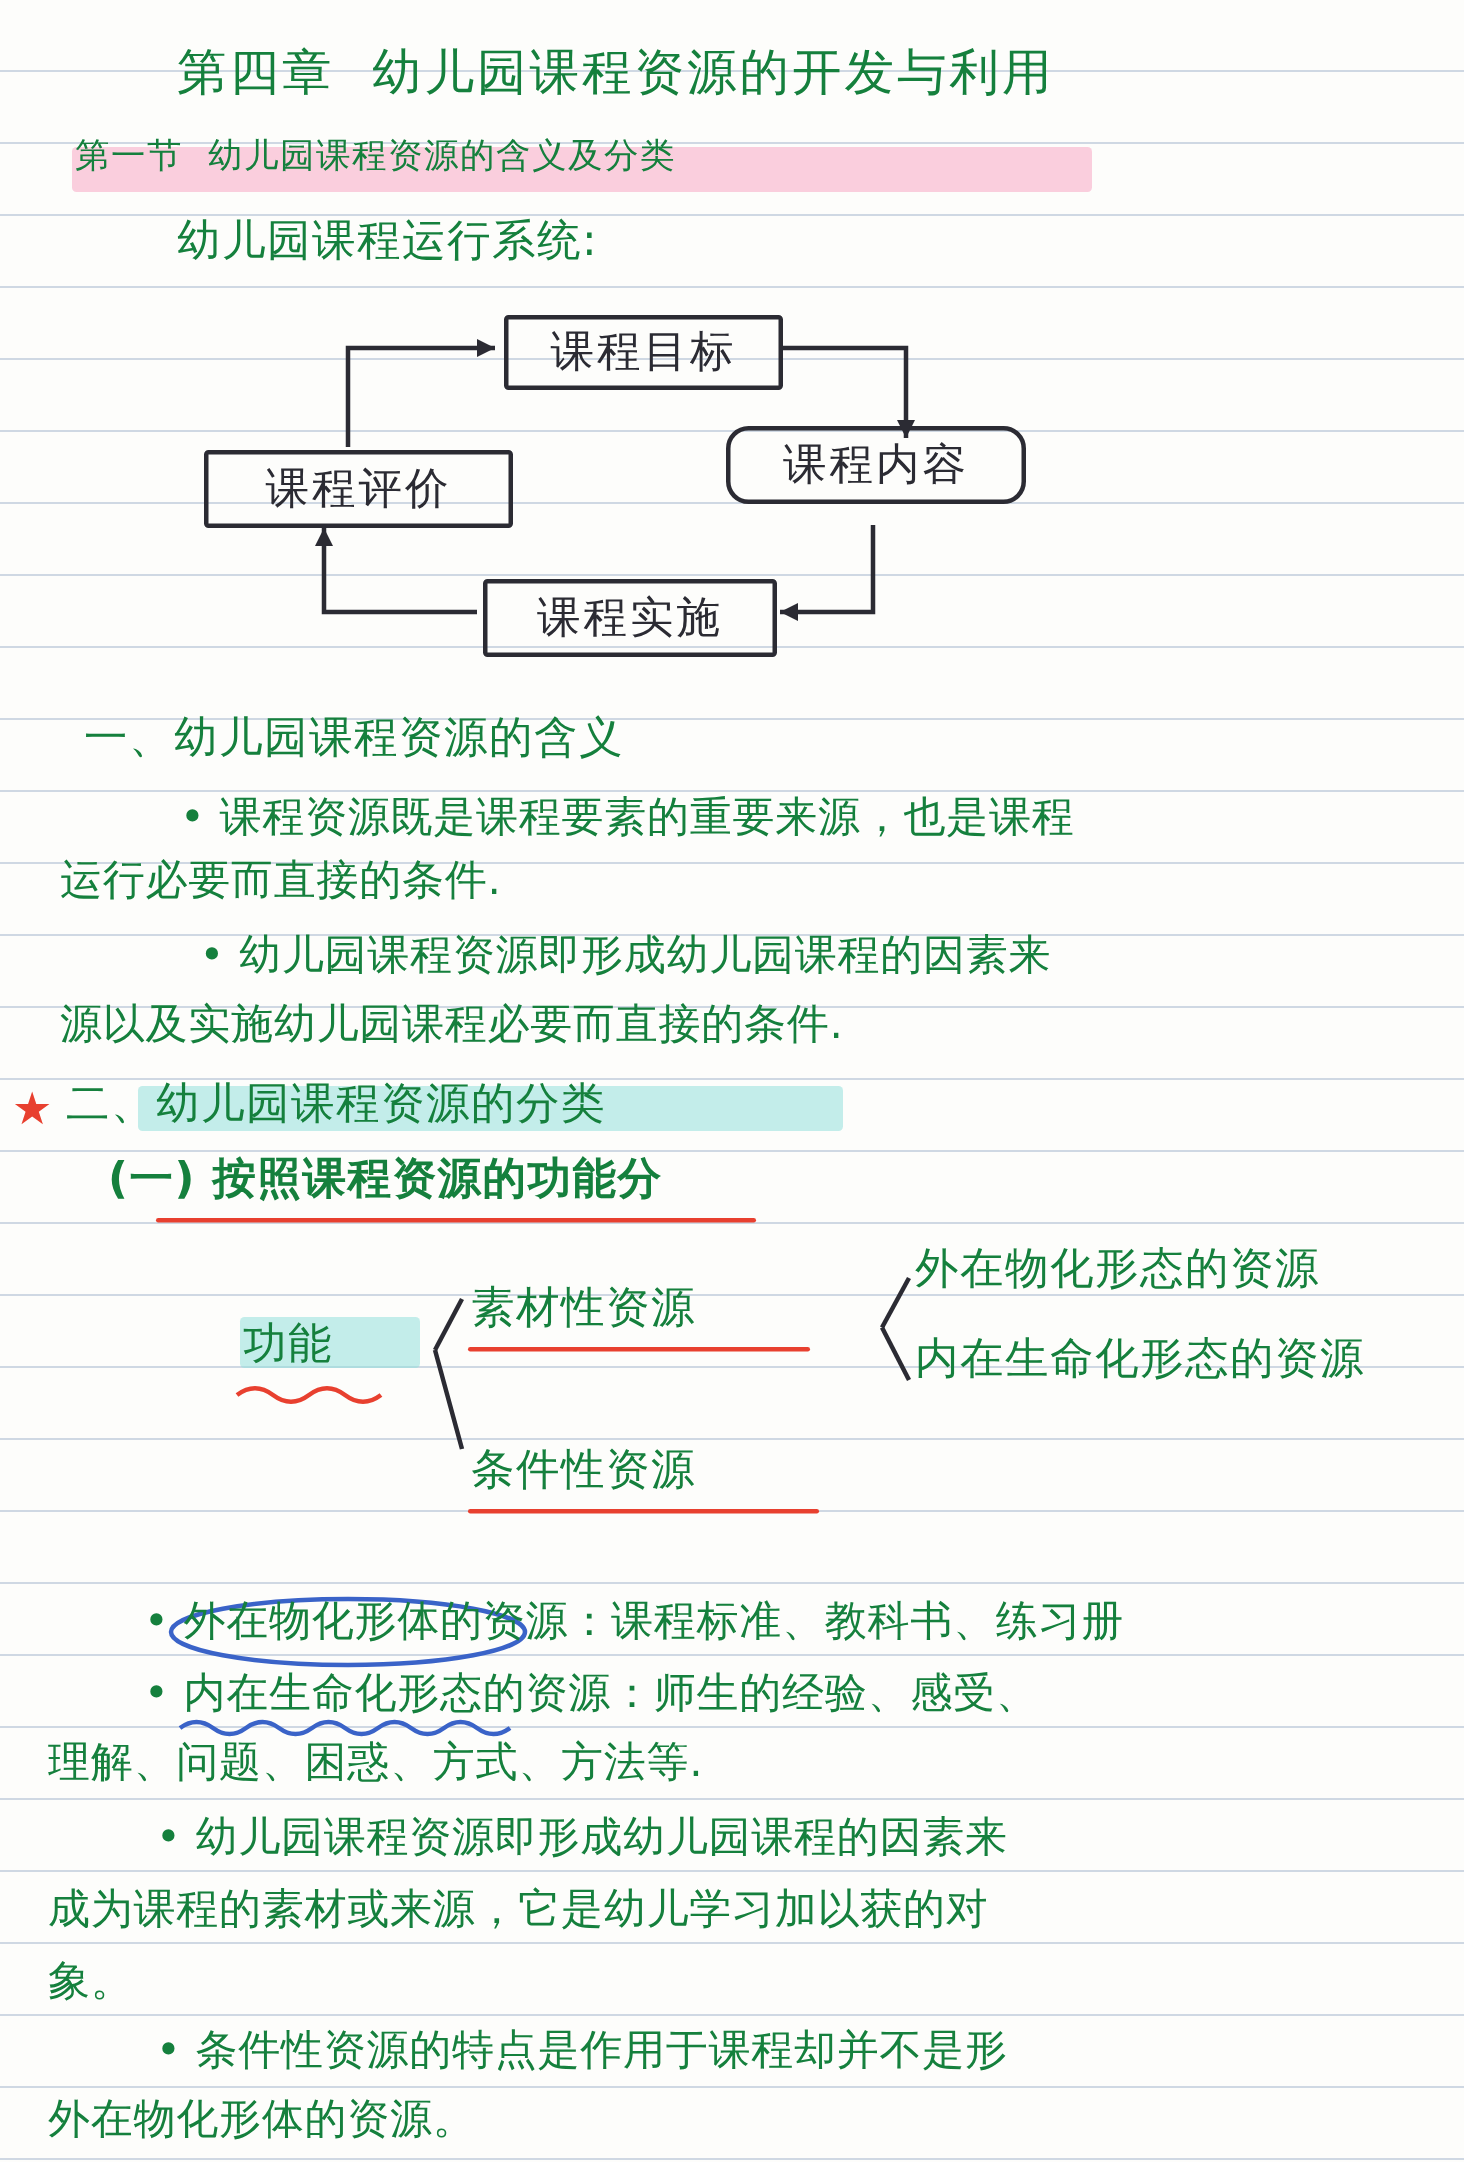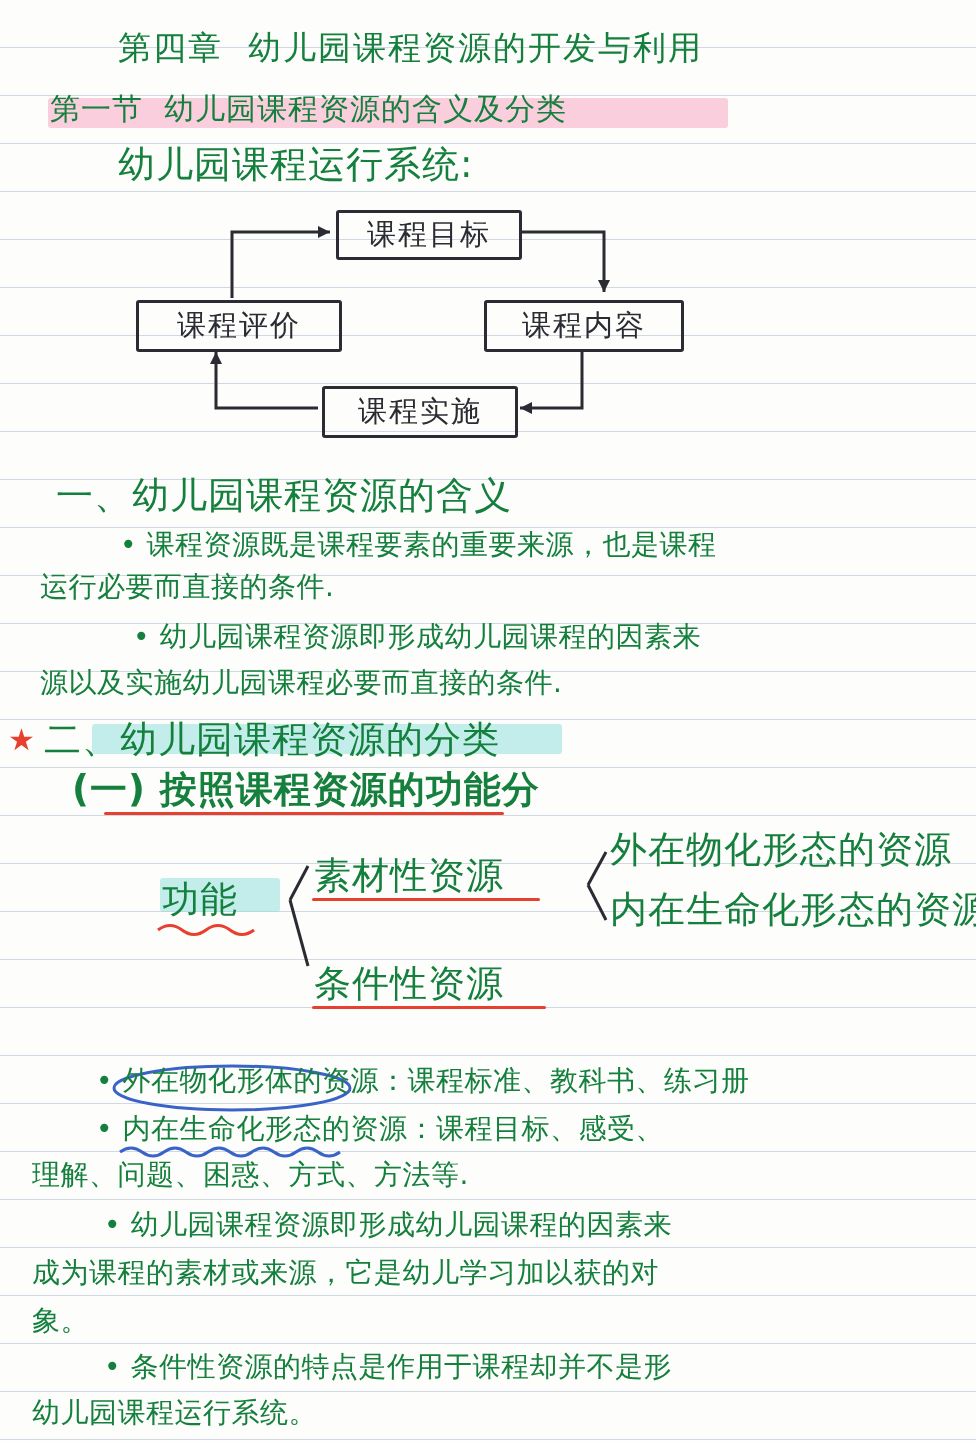--- a/index.html
+++ b/index.html
@@ -23,22 +23,22 @@
       );
   }
   .ink{
     position:absolute;
     color:#15803d;
     font-family:"DejaVu Sans", sans-serif;
     white-space:pre;
     line-height:1.1;
   }
   .title{font-size:33px;letter-spacing:2px;}
-  .h1{font-size:30px;letter-spacing:1px;}
-  .h2{font-size:37px;letter-spacing:1px;}
+  .h1{font-size:23px;letter-spacing:1px;}
+  .h2{font-size:29px;letter-spacing:1px;}
   .body{font-size:28px;letter-spacing:0.5px;}
 
   
   .hl{
     position:absolute;
     border-radius:3px;
     opacity:.55;
     pointer-events:none;
   }
   .hl-pink{background:#f7a8c4;}
@@ -74,21 +74,21 @@
 <div class="hl hl-pink" style="left:48px;top:98px;width:680px;height:30px;"></div>
 <div class="hl hl-cyan" style="left:92px;top:724px;width:470px;height:30px;"></div>
 <div class="hl hl-cyan" style="left:160px;top:878px;width:120px;height:34px;"></div>
 
 <div class="ink title" style="left:118px;top:30px;">第四章  幼儿园课程资源的开发与利用</div>
 <div class="ink h1" style="left:50px;top:92px;">第一节  幼儿园课程资源的含义及分类</div>
 <div class="ink h2" style="left:118px;top:145px;">幼儿园课程运行系统:</div>
 
 <div class="dbox" style="left:336px;top:210px;width:180px;height:44px;">课程目标</div>
 <div class="dbox" style="left:136px;top:300px;width:200px;height:46px;">课程评价</div>
-<div class="dbox" style="left:484px;top:300px;width:194px;height:46px;">课程内容</div>
+<div class="dbox" style="left:484px;top:284px;width:194px;height:46px;border-radius:15px;">课程内容</div>
 <div class="dbox" style="left:322px;top:386px;width:190px;height:46px;text-align:right;">课程实施</div>
 
 <svg class="overlay" viewBox="0 0 976 1441">
 
   <path d="M232,298 L232,232 L330,232" stroke="#2b2b33" stroke-width="3" fill="none"></path>
   <polygon points="330,232 318,226 318,238" fill="#2b2b33"></polygon>
 
   <path d="M520,232 L604,232 L604,292" stroke="#2b2b33" stroke-width="3" fill="none"></path>
   <polygon points="604,292 598,280 610,280" fill="#2b2b33"></polygon>
 
@@ -125,19 +125,19 @@
 <div class="ink h2" style="left:44px;top:720px;">二、幼儿园课程资源的分类</div>
 <div class="ink h2" style="left:72px;top:770px;font-weight:bold;">(一) 按照课程资源的功能分</div>
 
 <div class="ink h2" style="left:162px;top:880px;">功能</div>
 <div class="ink h2" style="left:314px;top:856px;">素材性资源</div>
 <div class="ink h2" style="left:314px;top:964px;">条件性资源</div>
 <div class="ink h2" style="left:610px;top:830px;">外在物化形态的资源</div>
 <div class="ink h2" style="left:610px;top:890px;">内在生命化形态的资源</div>
 
 <div class="ink body" style="left:96px;top:1066px;">• 外在物化形体的资源：课程标准、教科书、练习册</div>
-<div class="ink body" style="left:96px;top:1114px;">• 内在生命化形态的资源：课程目标、感受、</div>
+<div class="ink body" style="left:96px;top:1114px;">• 内在生命化形态的资源：师生的经验、感受、</div>
 <div class="ink body" style="left:32px;top:1160px;">理解、问题、困惑、方式、方法等.</div>
 <div class="ink body" style="left:104px;top:1210px;">• 幼儿园课程资源即形成幼儿园课程的因素来</div>
 <div class="ink body" style="left:32px;top:1258px;">成为课程的素材或来源，它是幼儿学习加以获的对</div>
 <div class="ink body" style="left:32px;top:1306px;">象。</div>
 <div class="ink body" style="left:104px;top:1352px;">• 条件性资源的特点是作用于课程却并不是形</div>
-<div class="ink body" style="left:32px;top:1398px;">幼儿园课程运行系统。</div>
+<div class="ink body" style="left:32px;top:1398px;">外在物化形体的资源。</div>
 
 </body></html>

